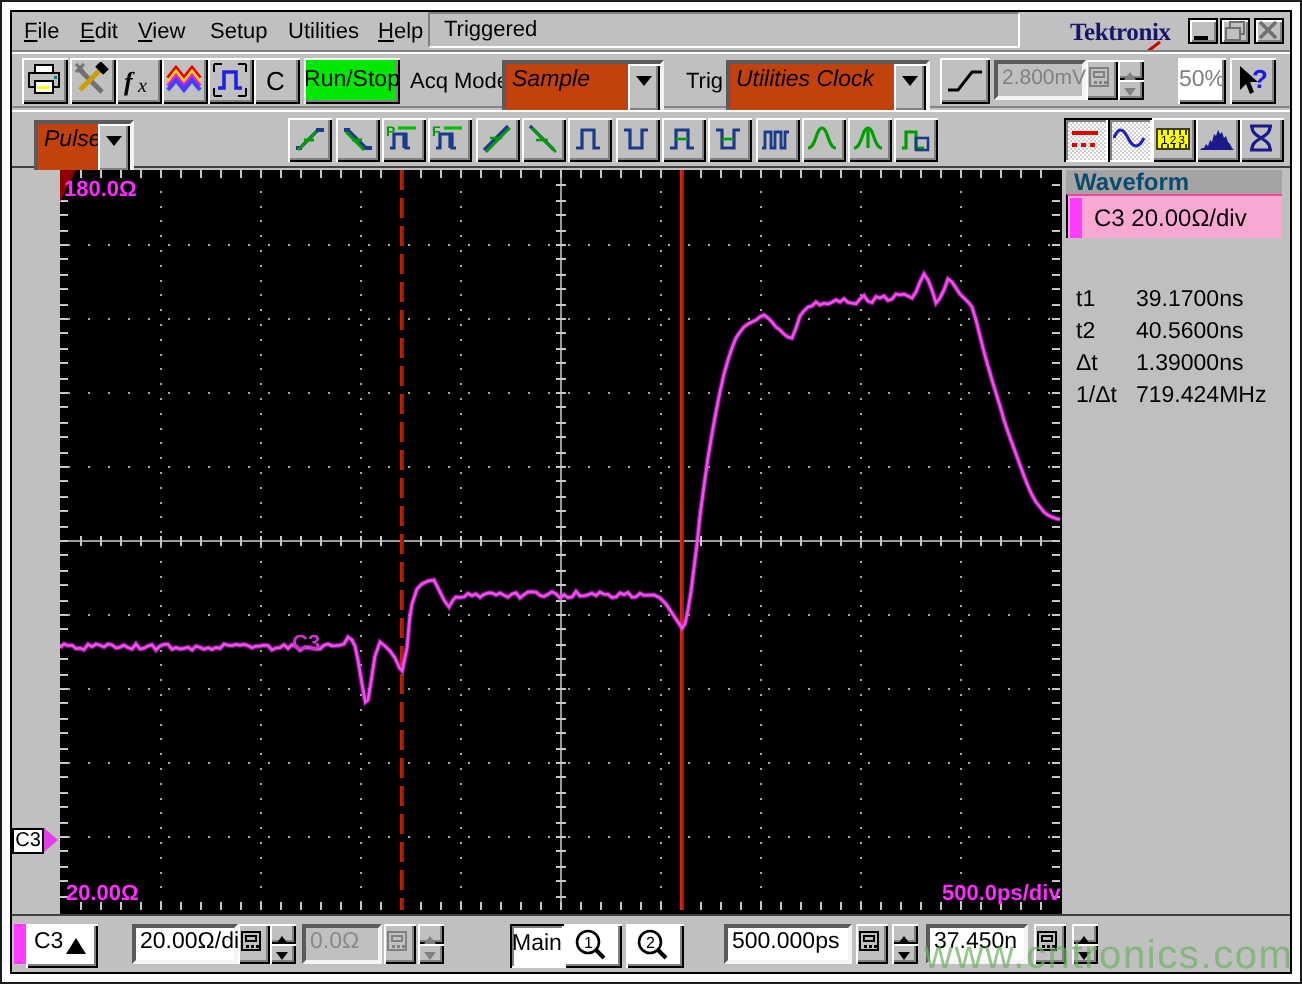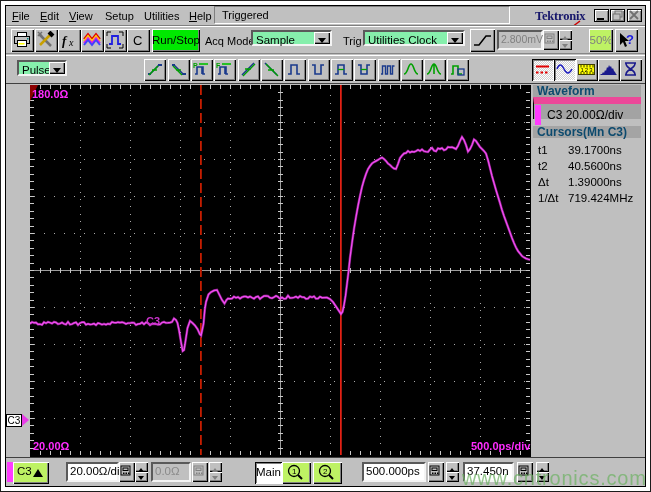--- a/index.html
+++ b/index.html
@@ -19,51 +19,51 @@
 
 #tb1{position:absolute;left:6px;top:27px;width:639px;height:27px;background:#c0c0c0;border-bottom:1px solid #868686;}
 #tb2{position:absolute;left:6px;top:55px;width:639px;height:29px;background:#c0c0c0;border-top:1px solid #fff;border-bottom:1px solid #404040;}
 .tbtn{position:absolute;top:2px;width:23px;height:23px;background:#c0c0c0;box-shadow:inset 1px 1px 0 #fff,inset -1px -1px 0 #000,inset -2px -2px 0 #808080;}
 .tbtn svg{position:absolute;left:2px;top:2px;}
 .tbtn2{position:absolute;top:3px;width:22px;height:22px;background:#c0c0c0;box-shadow:inset 1px 1px 0 #fff,inset -1px -1px 0 #000,inset -2px -2px 0 #808080;}
 .tbtn2 svg{position:absolute;left:2px;top:2px;}
 .pressed{background:#fff !important;box-shadow:inset 1px 1px 0 #000,inset -1px -1px 0 #fff,inset 2px 2px 0 #808080 !important;}
 .checked{background:repeating-conic-gradient(#ffffff 0% 25%, #d0d0d0 0% 50%) 0 0 / 2px 2px !important;box-shadow:inset 1px 1px 0 #000,inset -1px -1px 0 #fff,inset 2px 2px 0 #808080 !important;}
 .lbl{position:absolute;font-size:11px;top:8px;}
-.combo{position:absolute;height:16px;background:#86efac;border:2px solid;border-color:#5a5a5a #f4f4f4 #f4f4f4 #5a5a5a;}
+.combo{position:absolute;height:28px;background:#c2410c;border:2px solid;border-color:#5a5a5a #f4f4f4 #f4f4f4 #5a5a5a;font-style:italic;}
 .combo .ct{position:absolute;left:3px;top:2px;font-size:11.5px;white-space:nowrap;}
 .cbtn{position:absolute;right:0;top:0;bottom:0;width:16px;background:#c0c0c0;box-shadow:inset 1px 1px 0 #fff,inset -1px -1px 0 #000,inset -2px -2px 0 #808080;}
 .cbtn:after{content:"";position:absolute;left:4px;top:6px;border:4px solid transparent;border-top:5px solid #000;}
 .spinfield{position:absolute;height:20px;background:#fff;border:2px solid;border-color:#5a5a5a #f4f4f4 #f4f4f4 #5a5a5a;font-size:11.5px;}
 .spinfield span{position:absolute;left:2px;top:1px;white-space:nowrap;}
 .grayf{background:#c0c0c0;}
 .kbtn{position:absolute;width:16px;height:20px;background:#c0c0c0;box-shadow:inset 1px 1px 0 #fff,inset -1px -1px 0 #000,inset -2px -2px 0 #808080;}
 .updn{position:absolute;width:13px;height:20px;}
 .updn .u,.updn .d{position:absolute;left:0;width:13px;height:10px;background:#c0c0c0;box-shadow:inset 1px 1px 0 #fff,inset -1px -1px 0 #000,inset -2px -2px 0 #808080;}
 .updn .u{top:0}.updn .d{top:10px}
 .updn .u:after{content:"";position:absolute;left:3px;top:3px;border:3px solid transparent;border-bottom:4px solid #000;}
 .updn .d:after{content:"";position:absolute;left:3px;top:4px;border:3px solid transparent;border-top:4px solid #000;}
 .gray .updn .u:after{border-bottom-color:#808080;}
 .gray .updn .d:after{border-top-color:#808080;}
 
 #main{position:absolute;left:6px;top:85px;width:639px;height:372px;background:#c0c0c0;}
 #plot{position:absolute;left:24px;top:0px;}
 #rpanel{position:absolute;left:525px;top:0px;width:114px;height:372px;background:#bfbfbf;}
 .phead{position:absolute;left:2px;width:108px;height:12px;background:#a4a4a4;color:#0c4a6e;font-weight:bold;font-size:12px;padding-left:4px;line-height:12px;}
-#wrow{position:absolute;left:2px;top:12px;width:108px;height:22px;background:#a3a3a3;border-top:7px solid #ec4899;border-left:1px solid #000;}
+#wrow{position:absolute;left:2px;top:12px;width:108px;height:22px;background:#f9a8d4;border-top:1px solid #ec4899;border-left:1px solid #000;}
 #wrow .sw{position:absolute;left:1px;top:1px;width:6px;height:20px;background:#ff3cff;}
 #wrow .wt{position:absolute;left:13px;top:4px;font-size:12px;color:#000;}
 .crow{position:absolute;left:7px;font-size:11.5px;color:#000;width:104px;}
 .crow b{font-weight:normal;position:absolute;left:0;}
 .crow i{font-style:normal;position:absolute;left:30px;}
 #c3handle{position:absolute;left:0px;top:329px;width:16px;height:13px;background:#fff;border:1px solid #000;font-size:10px;text-align:center;line-height:11px;}
 #c3arrow{position:absolute;left:16px;top:329px;width:0;height:0;border:6.5px solid transparent;border-left:7px solid #e83ce8;border-right:0;}
 
 #bbar{position:absolute;left:6px;top:457px;width:639px;height:29px;background:#c0c0c0;border-top:1px solid #404040;font-size:11.5px;}
-.bbtn{position:absolute;top:4px;height:22px;background:#bef264;box-shadow:inset 1px 1px 0 #fff,inset -1px -1px 0 #000,inset -2px -2px 0 #808080;font-size:11.5px;}
+.bbtn{position:absolute;top:4px;height:22px;background:#ffffff;box-shadow:inset 1px 1px 0 #fff,inset -1px -1px 0 #000,inset -2px -2px 0 #808080;font-size:11.5px;}
 #wm{position:absolute;left:462px;top:467px;font-size:20px;color:rgba(110,178,100,0.72);letter-spacing:0.8px;}
 </style>
 </head>
 <body>
 <div id="win">
   <div id="menubar">
     <span class="mi" style="left:6px;"><u>F</u>ile</span>
     <span class="mi" style="left:34px;"><u>E</u>dit</span>
     <span class="mi" style="left:63px;"><u>V</u>iew</span>
     <span class="mi" style="left:99px;">Setup</span>
@@ -636,21 +636,20 @@
       <text x="116" y="240" font-family="Liberation Sans" font-weight="bold" font-size="11" fill="#cc33cc">C3</text>
     </svg>
     <div id="c3handle">C3</div>
     <div id="c3arrow"></div>
     <div id="rpanel">
       <div class="phead" style="top:0;">Waveform</div>
       <div id="wrow">
           <div class="sw"></div>
           <div class="wt">C3 20.00Ω/div</div>
         </div>
-      <div class="phead" style="top:41px;">Cursors(Mn C3)</div>
       <div class="crow" style="top:59px;">
           <b>t1</b>
           <i>39.1700ns</i>
         </div>
       <div class="crow" style="top:75px;">
           <b>t2</b>
           <i>40.5600ns</i>
         </div>
       <div class="crow" style="top:91px;">
           <b>Δt</b>

